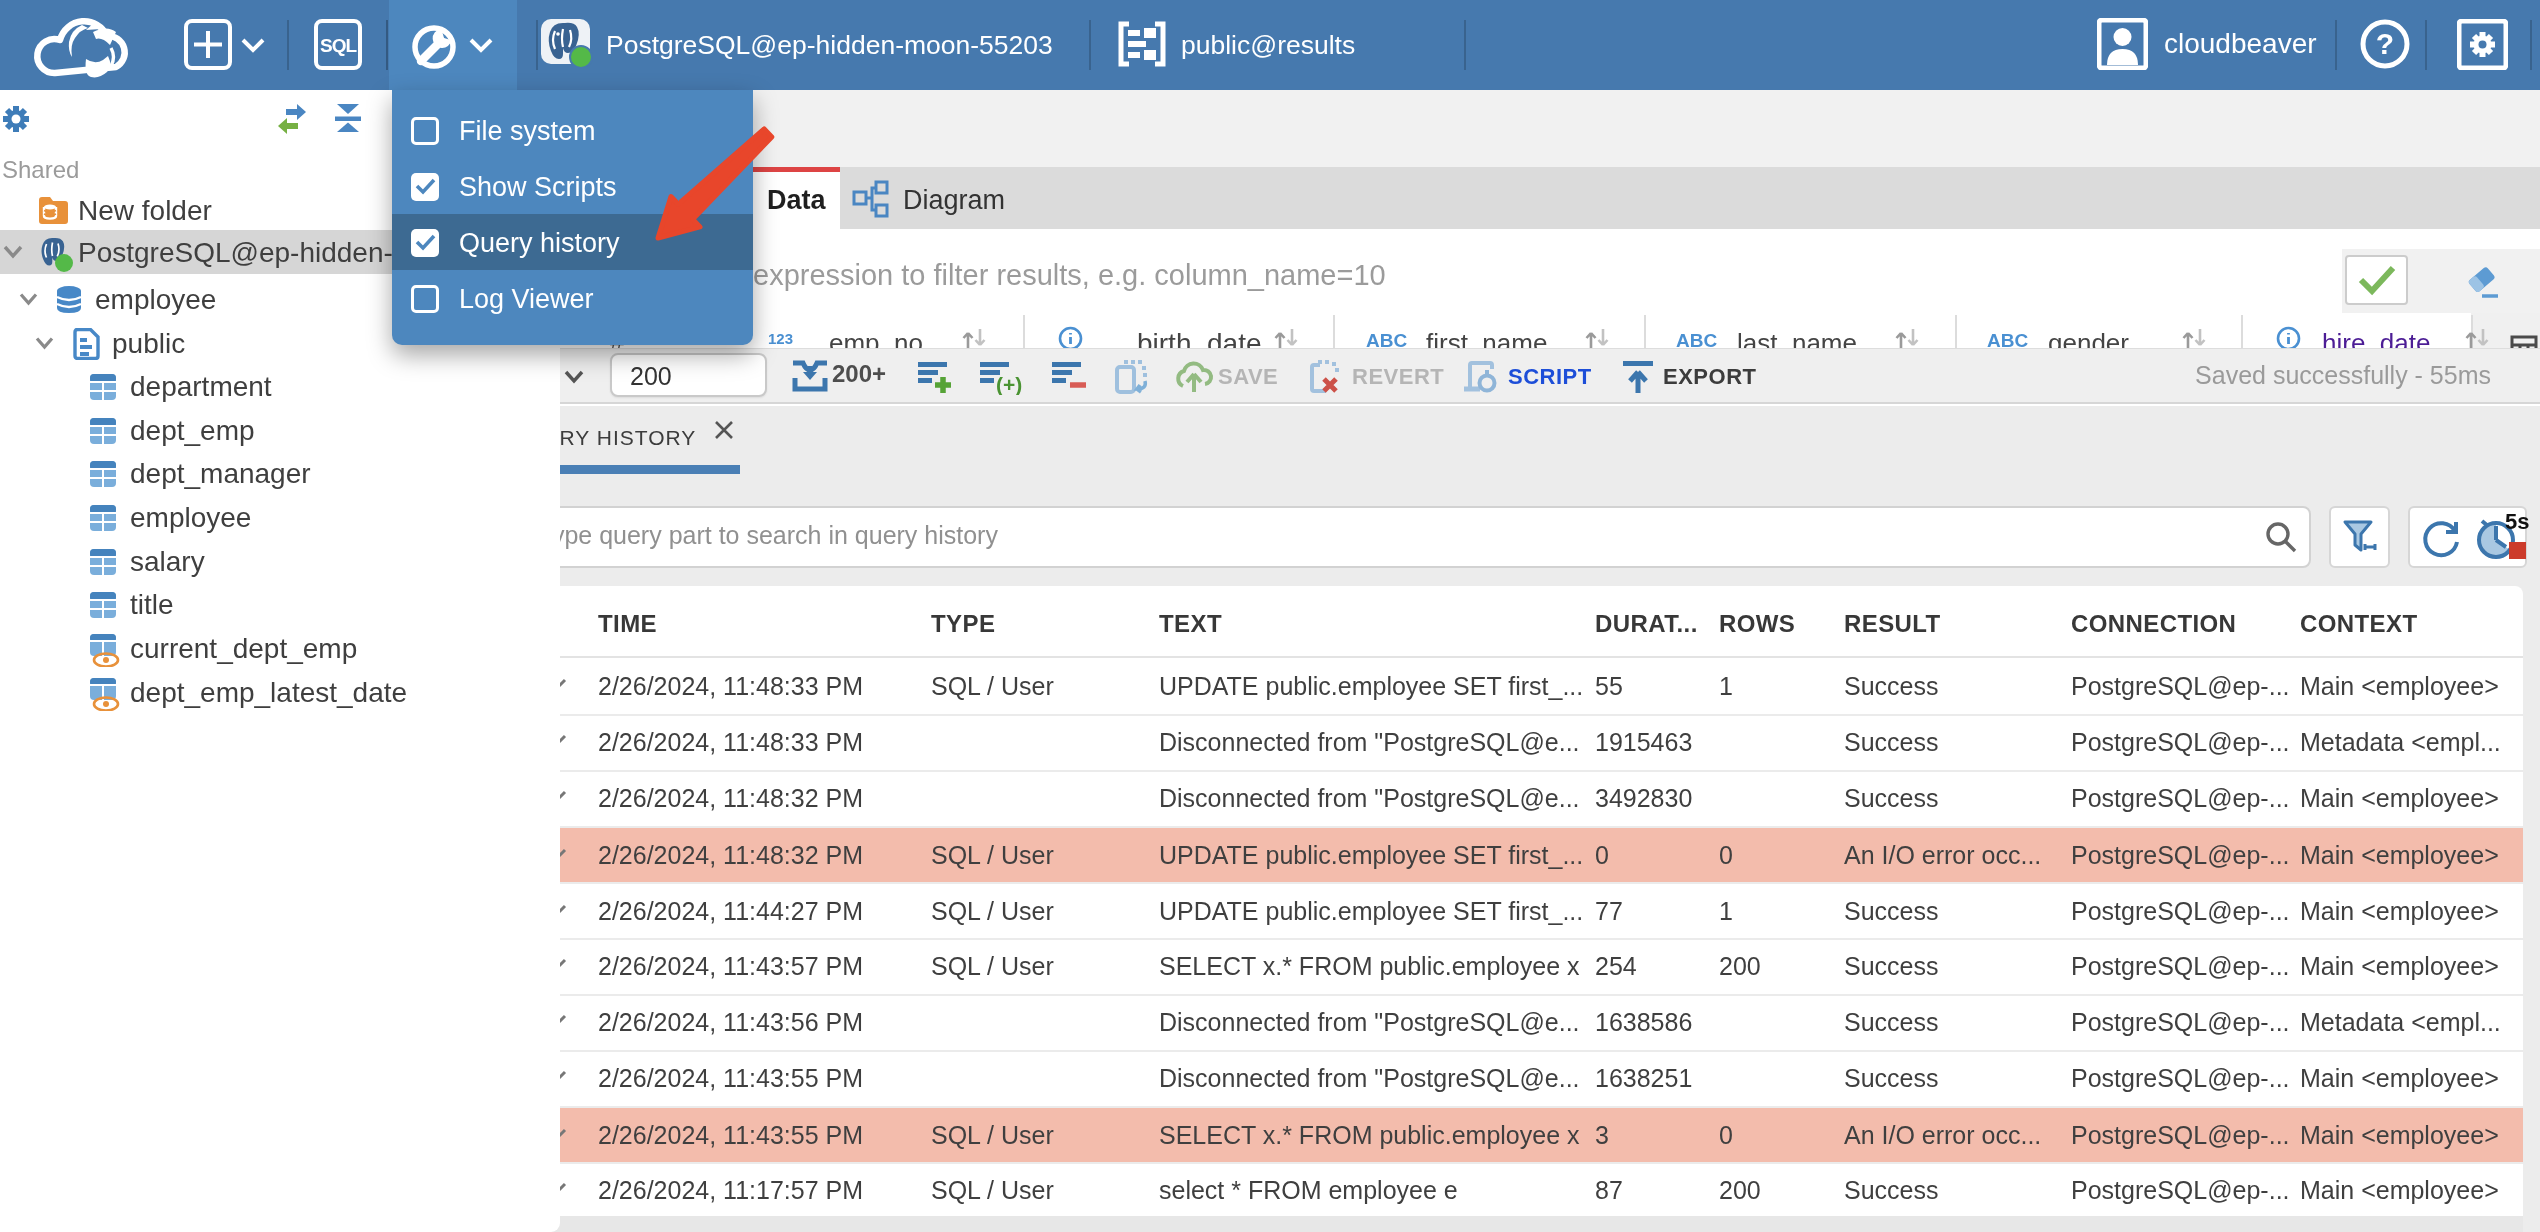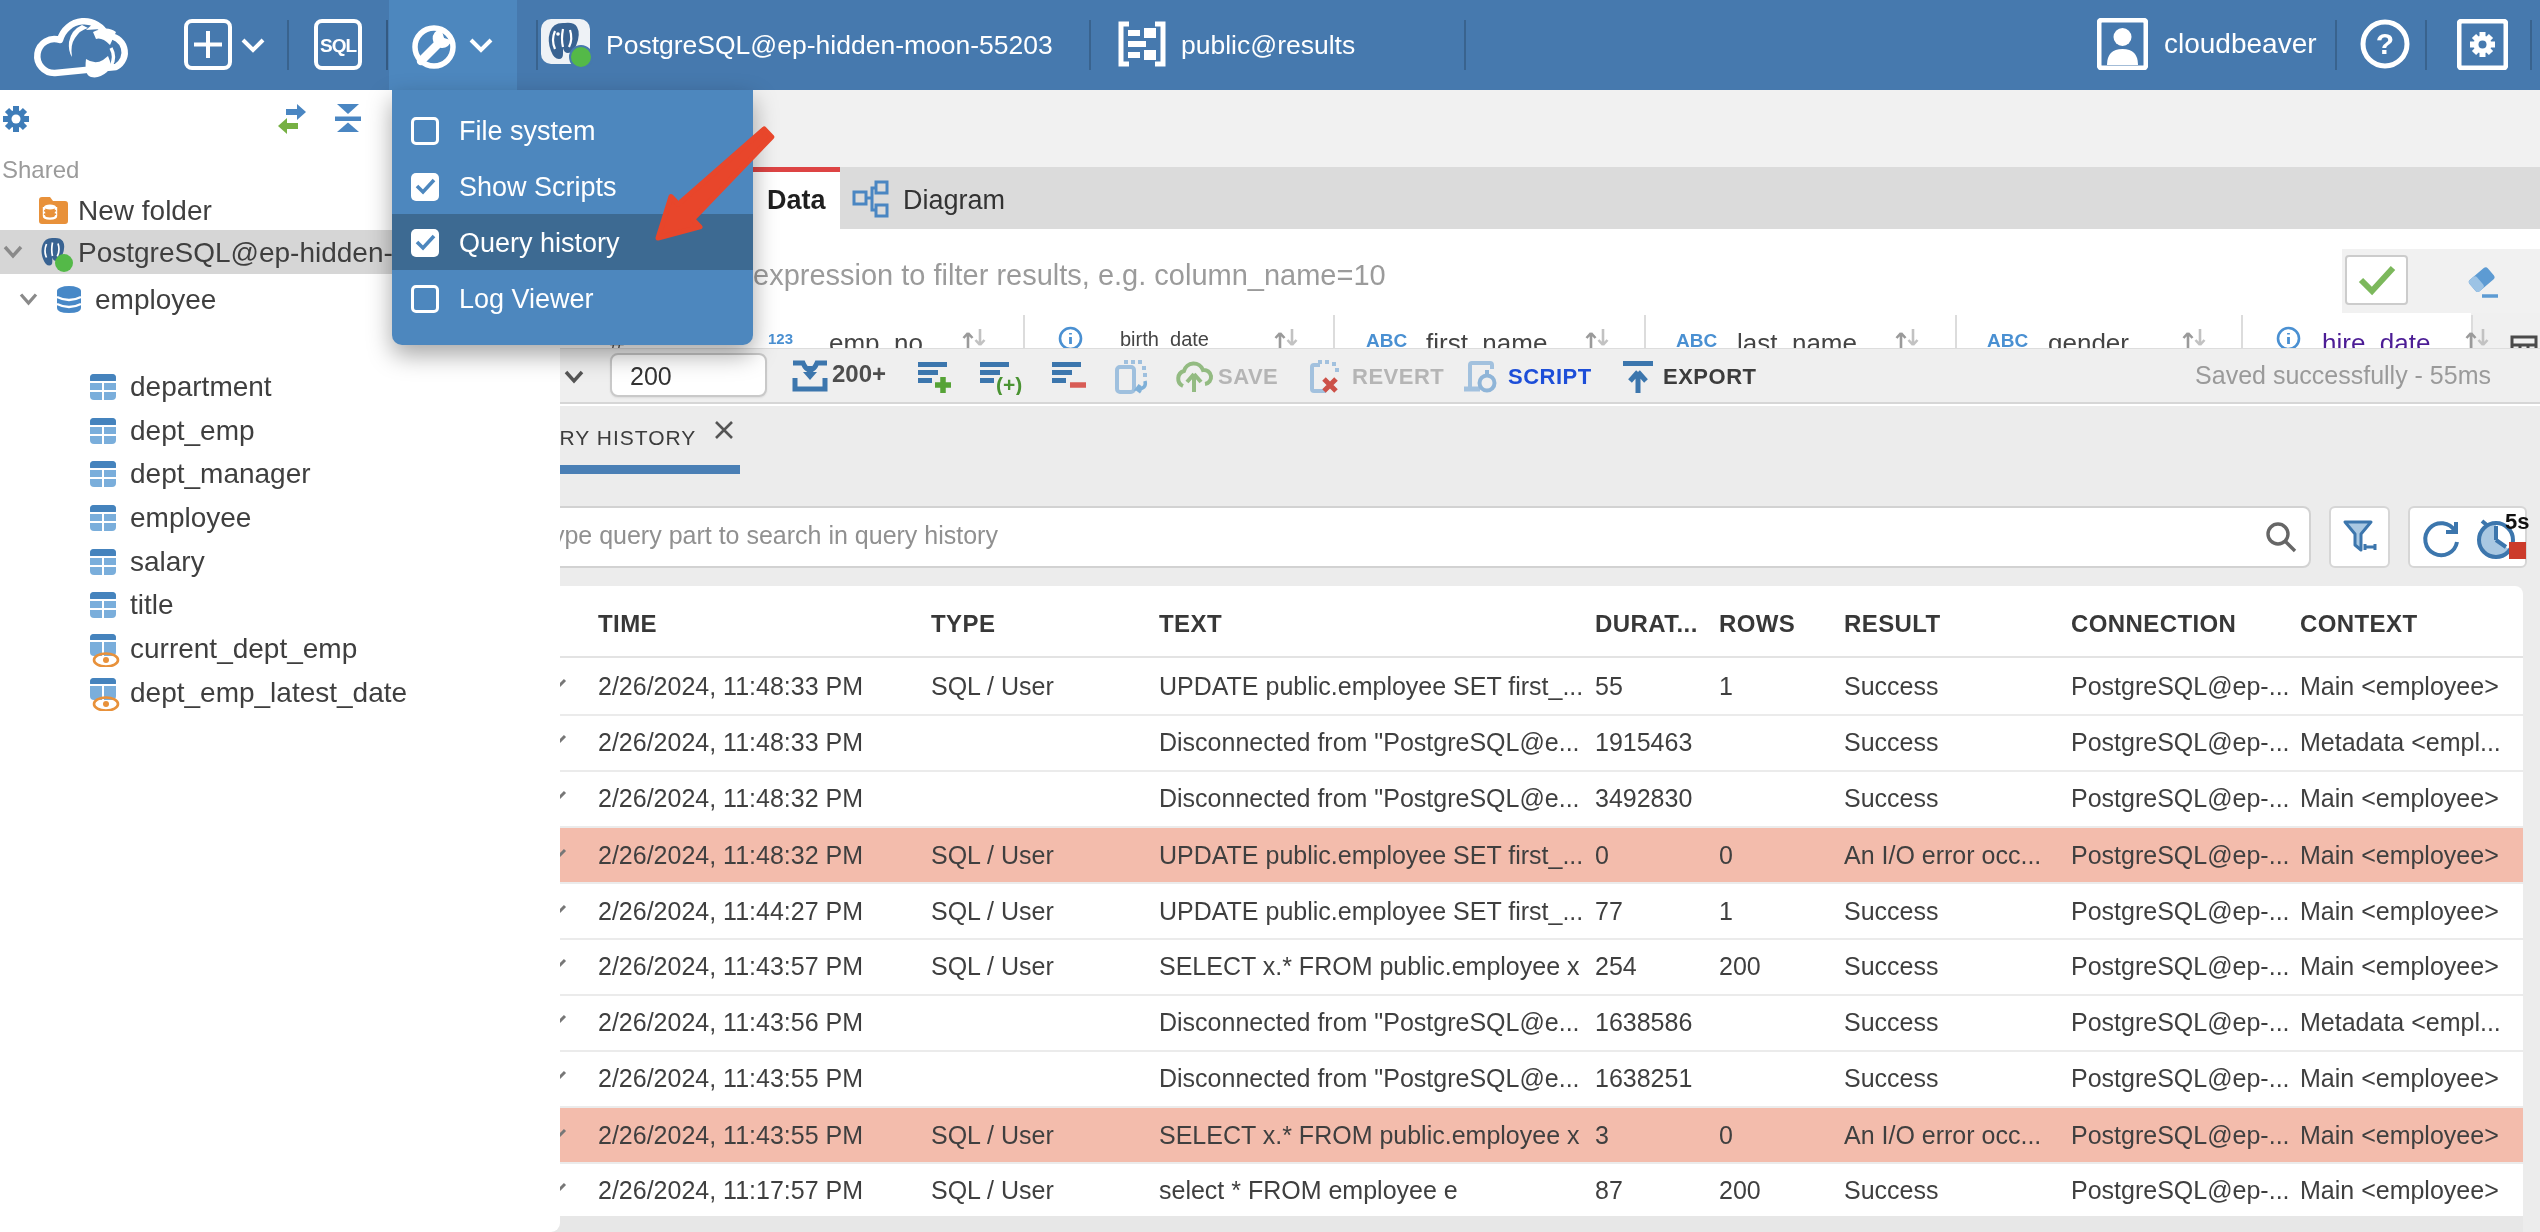--- a/index.html
+++ b/index.html
@@ -99,21 +99,21 @@
     <div class="abs" style="left:280px;top:17px;font-size:15px;font-weight:bold;color:#4a90d2">123</div>
     <div class="abs" style="left:341px;top:15px;font-size:26px;color:#444444">emp_no</div>
     <svg class="abs" style="left:474px;top:14px" width="26" height="24" viewBox="0 0 26 24">
         <path d="M6 22 V6 M6 6 L1.5 11 M6 6 L10.5 11" stroke="#9a9a9a" stroke-width="2.6" fill="none"></path>
         <path d="M18 2 V18 M18 18 L13.5 13 M18 18 L22.5 13" stroke="#c2c2c2" stroke-width="2.6" fill="none"></path>
       </svg>
     <svg class="abs" style="left:570px;top:13px" width="25" height="25" viewBox="0 0 25 25">
         <circle cx="12.5" cy="12.5" r="10.5" fill="none" stroke="#4a90d2" stroke-width="2.6"></circle>
         <path d="M12.5 7 V8.5 M12.5 11 V18" stroke="#4a90d2" stroke-width="2.8"></path>
       </svg>
-    <div class="abs" style="left:632px;top:15px;font-size:20px;color:#444444">birth_date</div>
+    <div class="abs" style="left:649px;top:15px;font-size:28px;color:#444444">birth_date</div>
     <svg class="abs" style="left:786px;top:14px" width="26" height="24" viewBox="0 0 26 24">
         <path d="M6 22 V6 M6 6 L1.5 11 M6 6 L10.5 11" stroke="#9a9a9a" stroke-width="2.6" fill="none"></path>
         <path d="M18 2 V18 M18 18 L13.5 13 M18 18 L22.5 13" stroke="#c2c2c2" stroke-width="2.6" fill="none"></path>
       </svg>
     <div class="abs" style="left:878px;top:17px;font-size:19px;font-weight:bold;color:#4a90d2">ABC</div>
     <div class="abs" style="left:938px;top:15px;font-size:26px;color:#444444">first_name</div>
     <svg class="abs" style="left:1097px;top:14px" width="26" height="24" viewBox="0 0 26 24">
         <path d="M6 22 V6 M6 6 L1.5 11 M6 6 L10.5 11" stroke="#9a9a9a" stroke-width="2.6" fill="none"></path>
         <path d="M18 2 V18 M18 18 L13.5 13 M18 18 L22.5 13" stroke="#c2c2c2" stroke-width="2.6" fill="none"></path>
       </svg>
@@ -557,20 +557,34 @@
       <svg class="abs" style="left:19px;top:14px" width="19" height="15" viewBox="0 0 19 15">
           <path d="M2 2.5 L9.5 11 L17 2.5" fill="none" stroke="#8a8a8a" stroke-width="3.2"></path>
         </svg>
       <svg class="abs" style="left:54px;top:7px" width="30" height="30" viewBox="0 0 30 30">
         <ellipse cx="15" cy="6" rx="12" ry="5" fill="#4788c7"></ellipse>
         <path d="M3 6 v17 q0 5 12 5 q12 0 12 -5 v-17" fill="#4788c7"></path>
         <path d="M3 12 q12 6 24 0 M3 19 q12 6 24 0" stroke="#ffffff" stroke-width="2.4" fill="none"></path>
       </svg>
       <div class="lbl" style="left:95px">employee</div>
     </div>
+    <div class="trow" style="top:232px">
+      <svg class="abs" style="left:35px;top:14px" width="19" height="15" viewBox="0 0 19 15">
+          <path d="M2 2.5 L9.5 11 L17 2.5" fill="none" stroke="#8a8a8a" stroke-width="3.2"></path>
+        </svg>
+      <svg class="abs" style="left:72px;top:6px" width="28" height="32" viewBox="0 0 28 32">
+        <path d="M3 4 q0 -2.5 2.5 -2.5 h13 L26 9 v19 q0 2.5 -2.5 2.5 h-18 Q3 30.5 3 28z" fill="none" stroke="#4788c7" stroke-width="3.4"></path>
+        <g fill="#4788c7">
+            <rect x="8" y="10" width="7" height="4"></rect>
+            <rect x="8" y="17" width="12" height="4"></rect>
+            <rect x="8" y="24" width="9" height="4"></rect>
+          </g>
+      </svg>
+      <div class="lbl" style="left:112px">public</div>
+    </div>
     <div class="trow" style="top:275px">
         <svg class="abs tbl" style="left:89px;top:8px" width="28" height="28" viewBox="0 0 28 28">
           <rect x="1" y="1" width="26" height="26" rx="4" fill="#7aaedb"></rect>
           <rect x="1" y="1" width="26" height="9" rx="4" fill="#4583bd"></rect>
           <rect x="1" y="8" width="26" height="2" fill="#ffffff"></rect>
           <rect x="13" y="8" width="2" height="19" fill="#ffffff"></rect>
           <rect x="1" y="17" width="26" height="2" fill="#ffffff"></rect>
         </svg>
         <div class="lbl" style="left:130px">department</div>
       </div>

